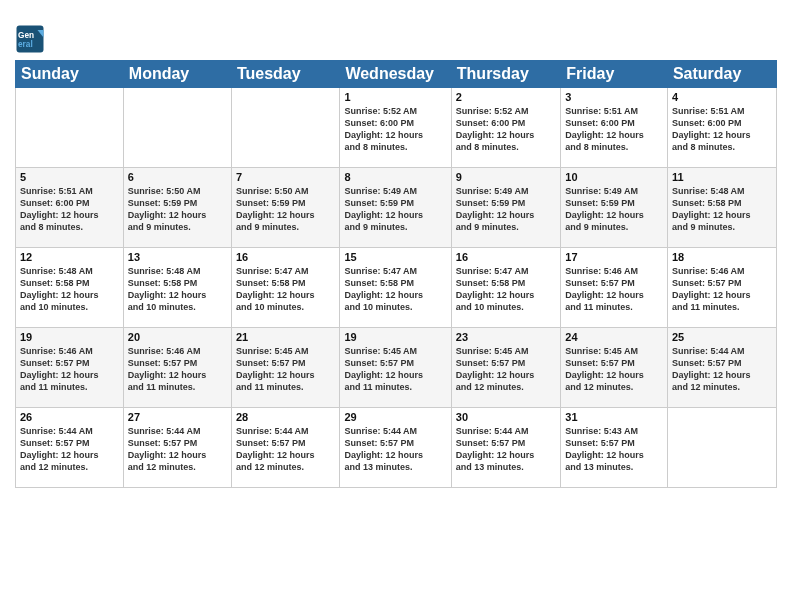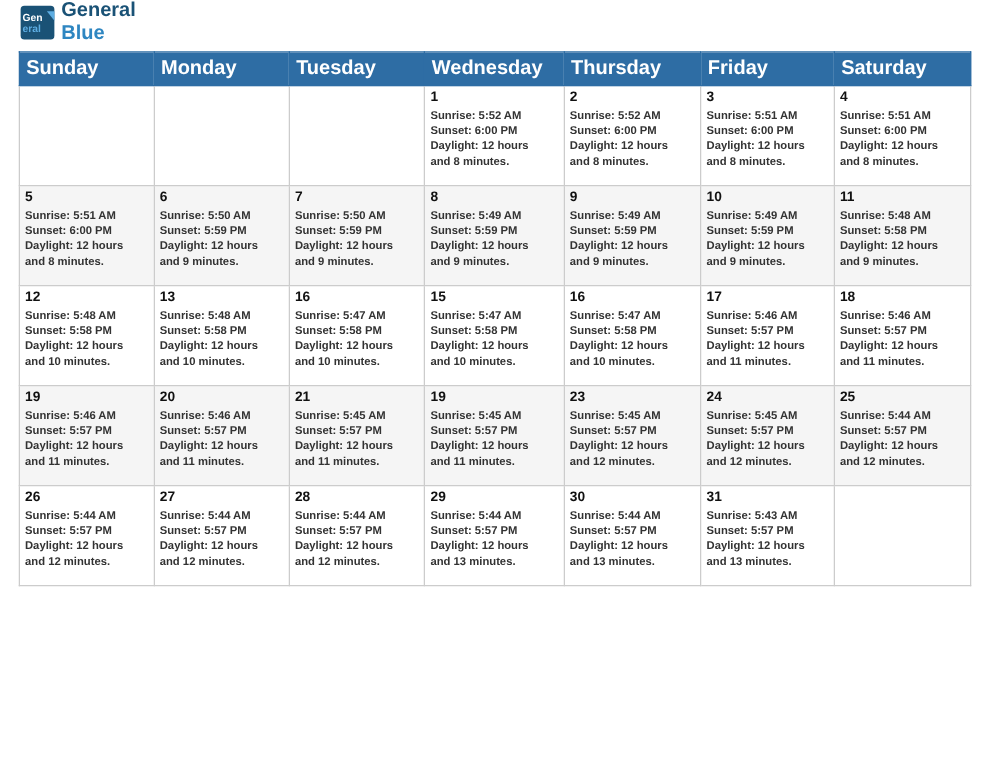--- a/index.html
+++ b/index.html
@@ -6,21 +6,21 @@
     body {
       font-family: Arial, sans-serif;
       background: #fff;
       width: 792px;
       height: 612px;
       overflow: hidden;
     }
     .container {
       width: 792px;
       height: 584px;
-      padding: 0 15px;
+      padding: 24px 15px;
       background: #fff;
     }
     .header {
       display: flex;
       justify-content: space-between;
       align-items: flex-start;
       margin-bottom: 6px;
     }
     .logo {
       display: flex;
@@ -93,24 +93,20 @@
 
 <div class="container">
   <div class="header">
     <div class="logo">
       <svg class="logo-icon" viewBox="0 0 40 40">
         <rect x="2" y="2" width="36" height="36" rx="4" fill="#1a5276"></rect>
         <text x="4" y="18" font-size="11" fill="white" font-family="Arial" font-weight="bold">Gen</text>
         <text x="4" y="30" font-size="11" fill="#5dade2" font-family="Arial" font-weight="bold">eral</text>
         <polygon points="30,8 38,8 38,18" fill="#5dade2"></polygon>
       </svg>
-      <div>
-        <div style="color:#1a5276;font-weight:bold;font-size:16px;line-height:1.1">General</div>
-        <div style="color:#2e86c1;font-weight:bold;font-size:16px;line-height:1.1">Blue</div>
-      </div>
     </div>
     <div class="title-section">
       <div class="month-title"></div>
       <div class="subtitle"></div>
     </div>
   </div>
 
   <table class="calendar">
     <thead>
       <tr>

